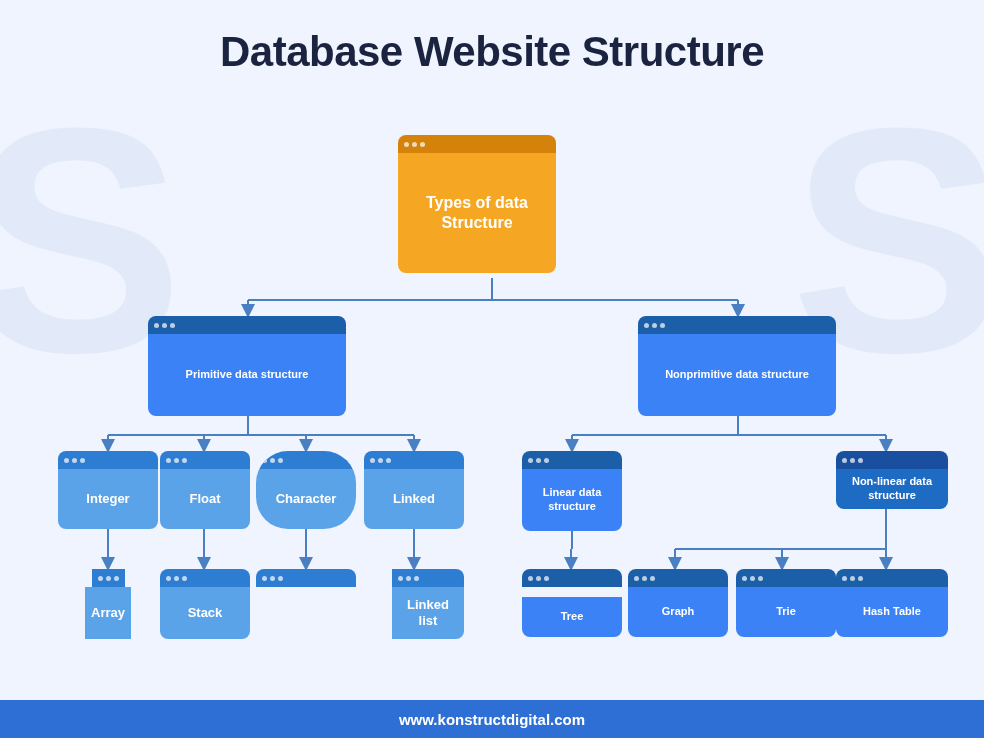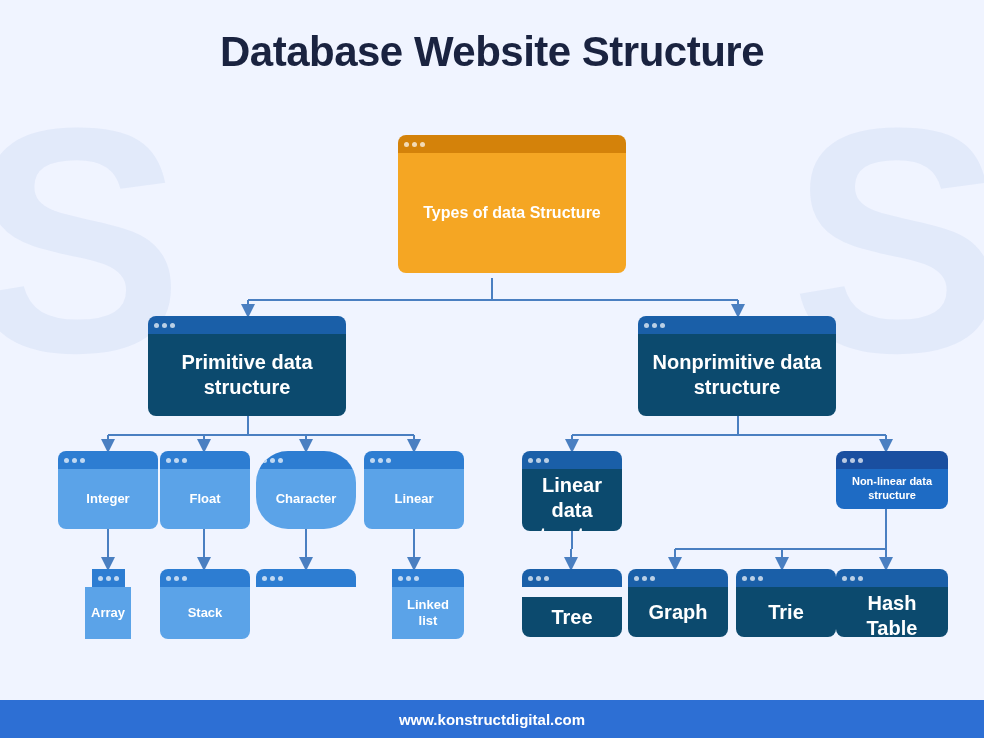--- a/index.html
+++ b/index.html
@@ -97,21 +97,21 @@
       padding: 4px 6px;
       line-height: 1.25;
     }
 
     
     .node-orange .node-titlebar { background: #d4820a; }
     .node-orange .node-body { background: #f5a623; color: #fff; font-size: 16px; }
 
     
     .node-blue .node-titlebar { background: #1a5fa8; }
-    .node-blue .node-body { background: #0c4a6e; color: #fff; font-size: 20px; }
+    .node-blue .node-body { background: #3b82f6; color: #fff; font-size: 11px; }
 
     
     .node-light .node-titlebar { background: #2d7dd2; }
     .node-light .node-body { background: #5ba3e8; color: #fff; font-size: 13px; }
 
     
     .node-dark .node-titlebar { background: #1a4fa0; }
     .node-dark .node-body { background: #1e6bc4; color: #fff; font-size: 12px; }
 
     
@@ -199,21 +199,21 @@
 
     <line x1="886" y1="509" x2="886" y2="549"></line>
     <line x1="886" y1="549" x2="782" y2="549"></line>
     <line x1="782" y1="549" x2="782" y2="569" class="arrow-end"></line>
 
     <line x1="886" y1="509" x2="886" y2="549"></line>
     <line x1="886" y1="549" x2="886" y2="549"></line>
     <line x1="886" y1="549" x2="886" y2="569" class="arrow-end"></line>
   </svg>
 
-  <div class="node-box node-orange" style="left:398px; top:135px; width:228px; height:138px;">
+  <div class="node-box node-orange" style="left:398px; top:135px; width:158px; height:138px;">
     <div class="node-titlebar">
       <div class="node-dot"></div>
       <div class="node-dot"></div>
       <div class="node-dot"></div>
     </div>
     <div class="node-body">Types of data Structure</div>
   </div>
 
   <div class="node-box node-blue" style="left:148px; top:316px; width:198px; height:100px;">
     <div class="node-titlebar">
@@ -259,21 +259,21 @@
     </div>
     <div class="node-body">Character</div>
   </div>
 
   <div class="node-box node-light" style="left:364px; top:451px; width:100px; height:78px;">
     <div class="node-titlebar">
       <div class="node-dot"></div>
       <div class="node-dot"></div>
       <div class="node-dot"></div>
     </div>
-    <div class="node-body">Linear</div>
+    <div class="node-body">Linked</div>
   </div>
 
   <div class="node-box node-light" style="left:58px; top:569px; width:100px; height:70px;align-items:center;">
     <div class="node-titlebar">
       <div class="node-dot"></div>
       <div class="node-dot"></div>
       <div class="node-dot"></div>
     </div>
     <div class="node-body">Array</div>
   </div>

